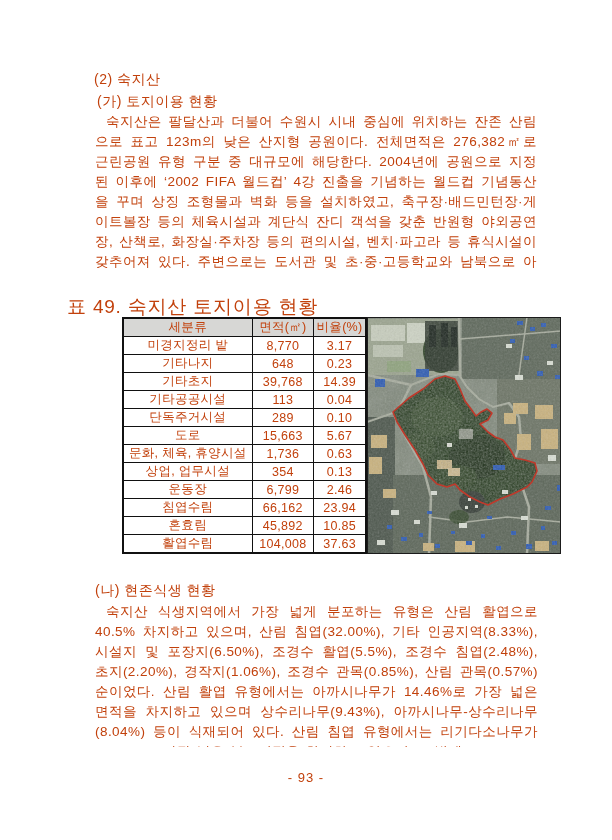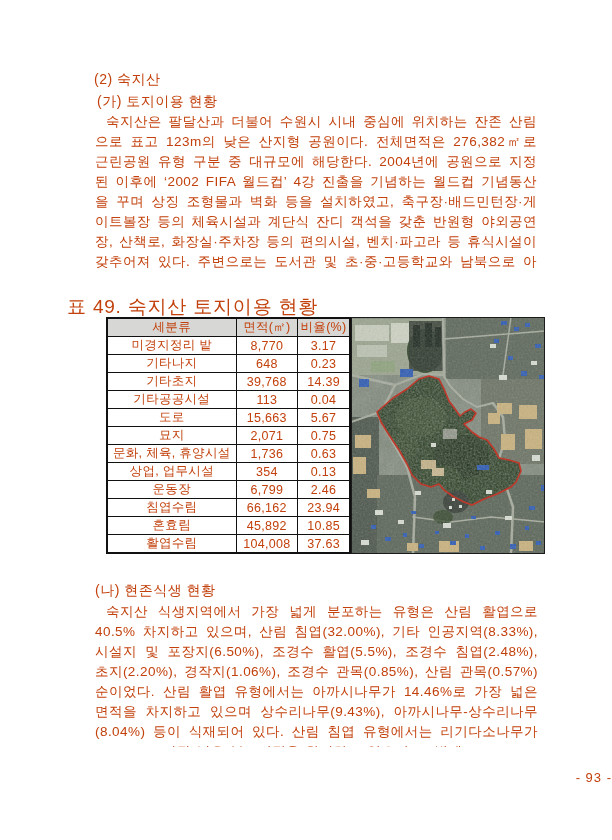--- a/index.html
+++ b/index.html
@@ -22,36 +22,36 @@
   }
   table.landuse td,table.landuse th{
     border:1px solid #111; text-align:center; vertical-align:middle;
     padding:0 2px; font-weight:normal; overflow:hidden; white-space:nowrap;
   }
   table.landuse{border:2px solid #111;}
   table.landuse th{background:#d7d7d5;}
   .col-cat{width:128px;} .col-area{width:61px;} .col-pct{width:52px;}
   .photo-frame{width:194px; height:237px; position:relative;}
   .photo-frame svg{display:block;}
-  .pagenum{width:612px; text-align:right; font-size:13px; letter-spacing:1px;}
+  .pagenum{width:612px; text-align:center; font-size:13px; letter-spacing:1px;}
 </style>
 </head>
 <body>
 
 <div class="page">
 
   <div class="abs heading" style="left:94px;top:71px;">(2) 숙지산</div>
 
   <div class="abs heading" style="left:97px;top:93px;">(가) 토지이용 현황</div>
 
   <div class="abs para" style="left:95px;top:112px;width:442px;height:162px;">숙지산은 팔달산과 더불어 수원시 시내 중심에 위치하는 잔존 산림으로 표고 123m의 낮은 산지형 공원이다. 전체면적은 276,382㎡로 근린공원 유형 구분 중 대규모에 해당한다. 2004년에 공원으로 지정된 이후에 ‘2002 FIFA 월드컵’ 4강 진출을 기념하는 월드컵 기념동산을 꾸며 상징 조형물과 벽화 등을 설치하였고, 축구장·배드민턴장·게이트볼장 등의 체육시설과 계단식 잔디 객석을 갖춘 반원형 야외공연장, 산책로, 화장실·주차장 등의 편의시설, 벤치·파고라 등 휴식시설이 갖추어져 있다. 주변으로는 도서관 및 초·중·고등학교와 남북으로 아파트 단지가 접해있다.</div>
 
   <div class="abs caption" style="left:67px;top:294px;">표 49. 숙지산 토지이용 현황</div>
 
-  <div class="abs figure-block" style="left:66px;top:317px;padding-left:40px;">
+  <div class="abs figure-block" style="left:82px;top:317px;padding-left:40px;">
 
     <table class="landuse">
       <colgroup>
           <col class="col-cat">
           <col class="col-area">
           <col class="col-pct">
         </colgroup>
       <tbody>
           <tr>
         <th>세분류</th>
@@ -72,28 +72,28 @@
             <td>기타초지</td>
             <td>39,768</td>
             <td>14.39</td>
           </tr>
       <tr>
             <td>기타공공시설</td>
             <td>113</td>
             <td>0.04</td>
           </tr>
       <tr>
+            <td>단독주거시설</td>
+            <td>289</td>
+            <td>0.10</td>
+          </tr>
+      <tr>
             <td>도로</td>
             <td>15,663</td>
             <td>5.67</td>
-          </tr>
-      <tr>
-            <td>묘지</td>
-            <td>2,071</td>
-            <td>0.75</td>
           </tr>
       <tr>
             <td>문화, 체육, 휴양시설</td>
             <td>1,736</td>
             <td>0.63</td>
           </tr>
       <tr>
             <td>상업, 업무시설</td>
             <td>354</td>
             <td>0.13</td>

